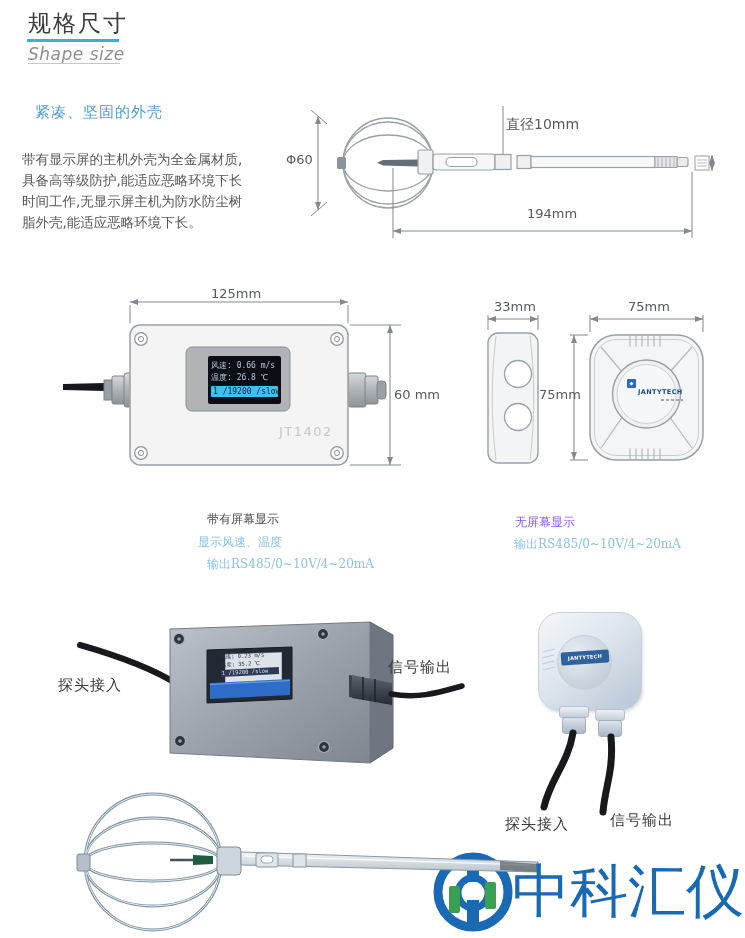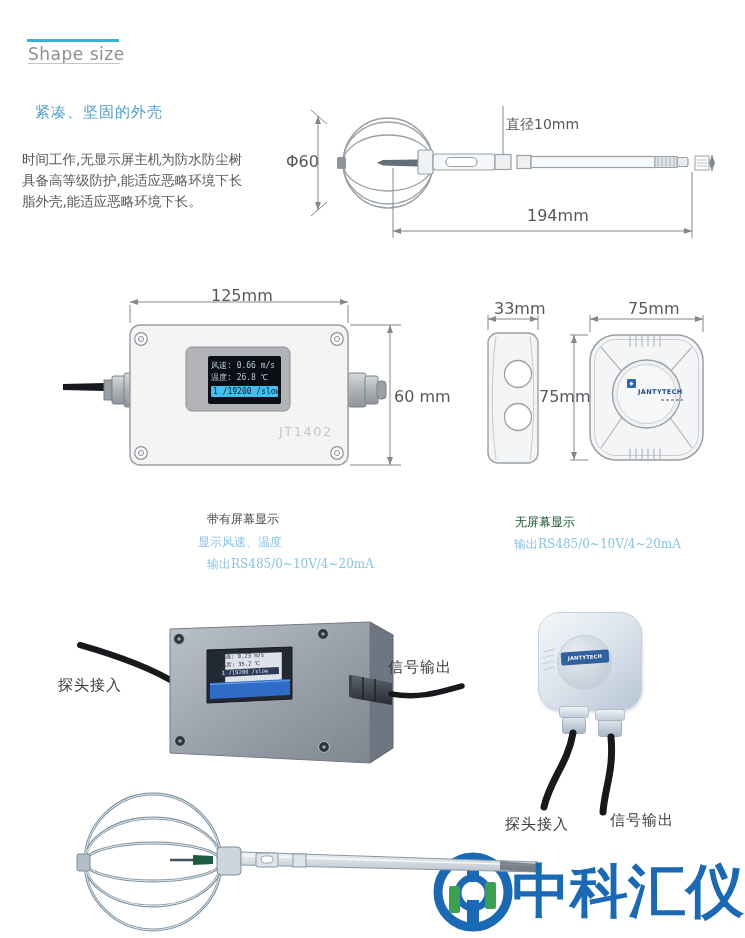--- a/index.html
+++ b/index.html
@@ -4,25 +4,25 @@
 <style>
   * { margin:0; padding:0; box-sizing:border-box; }
   html,body { background:#fff; }
   #page {
     position:relative; width:745px; height:938px; margin:0 auto;
     background:#fff; overflow:hidden;
     font-family:"DejaVu Sans","Liberation Sans",sans-serif;
   }
   .abs { position:absolute; }
   .z1{z-index:1}.z2{z-index:2}.z3{z-index:3}
-  .dim { font-size:16px; color:#55595d; white-space:nowrap; z-index:2; }
+  .dim { font-size:13px; color:#55595d; white-space:nowrap; z-index:2; }
   .serif { font-family:"DejaVu Serif","Liberation Serif",serif; }
   #page-title { left:28px; top:8px; font-size:23px; color:#3b3b3d; letter-spacing:2px; }
   #accent-line { left:27px; top:39px; width:92px; height:3px; }
-  #page-subtitle { left:28px; top:44px; font-size:17px; color:#8d8f91; letter-spacing:.5px; }
+  #page-subtitle { left:28px; top:44px; font-size:17px; color:#8d8f91; letter-spacing:.5px;font-style:italic; }
   #gray-line { left:28px; top:63px; width:92px; height:1px; background:#c6c6c6; }
   #section-heading { left:35px; top:103px; font-size:15px; letter-spacing:1px;text-align:center; }
   #intro-paragraph { left:22px; top:149px; width:292px; font-size:13.5px; color:#57585a; line-height:21px; }
   #intro-paragraph span { display:block; }
   .feat { font-size:12px; white-space:nowrap; z-index:2; }
   .lbl { font-size:15px; color:#3a3b3d; letter-spacing:1px; white-space:nowrap; z-index:2; }
   #oled {
     left:208px; top:356px; width:73px; height:48px; z-index:2;
     padding:4px 3px 0 3px; font-family:"DejaVu Sans Mono","Liberation Mono",monospace;
   }
@@ -45,36 +45,38 @@
     background:linear-gradient(140deg,#f4f7fa 0%,#dbe3ec 50%,#b7c5d4 100%);
     border:1px solid #c8d2dd; box-shadow:1px 2px 3px rgba(120,135,150,.25); }
   .tx-face { left:557px; top:635px; width:55px; height:55px; border-radius:50%; z-index:1;
     background:radial-gradient(circle at 35% 30%,#e6ebf0,#b9c6d3); border:1px solid #c4cfda; }
   #tx-logo-bar { left:561px; top:651px; width:48px; height:13px; background:#30619f; border-radius:2px;
     transform:rotate(-4deg); z-index:2; color:#fff; font-size:5px; font-weight:bold;
     text-align:center; line-height:13px; letter-spacing:.3px; }
   .vent { width:12px; height:1px; background:#c3cdd7; transform:rotate(-14deg); z-index:2; }
   .gl-cap { border-radius:3px; background:linear-gradient(#eef2f6,#c3cedb); border:1px solid #b3c0ce; z-index:1; }
   .gl-body { border-radius:3px; background:linear-gradient(#dde4ec,#a9b7c6); border:1px solid #a2b0bf; z-index:1; }
-  #watermark-text { left:512px; top:852px; font-size:58px; font-weight:bold; letter-spacing:0;
+  #watermark-text { left:512px; top:852px; font-size:58px; font-weight:normal; letter-spacing:0;
     line-height:1.35; z-index:4; white-space:nowrap; }
 </style>
 </head>
 <body>
 
 <div id="page">
 
+  <div class="abs" id="page-title">规格尺寸</div>
   <div class="abs" id="accent-line" style="background:#35b3d6"></div>
   <div class="abs" id="page-subtitle">Shape size</div>
   <div class="abs" id="gray-line"></div>
 
   <div class="abs" id="section-heading" style="color:#4d9fcb">紧凑、坚固的外壳</div>
   <div class="abs" id="intro-paragraph">
+    <span>带有显示屏的主机外壳为全金属材质,</span>
+    <span>具备高等级防护,能适应恶略环境下长</span>
     <span>时间工作,无显示屏主机为防水防尘树</span>
-    <span>具备高等级防护,能适应恶略环境下长</span>
     <span>脂外壳,能适应恶略环境下长。</span>
   </div>
 
   <svg class="abs z1" style="left:285px;top:98px" width="460" height="145" viewBox="0 0 460 145">
     <defs>
       <marker id="paE" markerWidth="9" markerHeight="8" refX="8" refY="3" orient="auto" markerUnits="userSpaceOnUse">
         <path d="M0,0L8,3L0,6z" fill="#83898f"></path>
         </marker>
       <marker id="paS" markerWidth="9" markerHeight="8" refX="0" refY="3" orient="auto" markerUnits="userSpaceOnUse">
         <path d="M8,0L0,3L8,6z" fill="#83898f"></path>
@@ -240,21 +242,21 @@
     <span class="chip">◆</span>
     <span>
       <span class="bt">JANTYTECH</span>
       <span class="dots" style="display:block"></span>
     </span>
   </div>
 
   <span class="abs feat serif" style="left:207px;top:511px;color:#48494b">带有屏幕显示</span>
   <span class="abs feat serif" style="left:198px;top:534px;color:#8ac3e6">显示风速、温度</span>
   <span class="abs feat serif" style="left:207px;top:556px;color:#8ac3e6">输出RS485/0~10V/4~20mA</span>
-  <span class="abs feat serif" style="left:515px;top:514px;color:#14532d">无屏幕显示</span>
+  <span class="abs feat serif" style="left:515px;top:514px;color:#8b5cf6">无屏幕显示</span>
   <span class="abs feat serif" style="left:514px;top:536px;color:#8ac3e6">输出RS485/0~10V/4~20mA</span>
 
   <svg class="abs z1" style="left:55px;top:595px" width="410" height="190" viewBox="0 0 410 190">
     <defs>
       <linearGradient id="gFace" x1="0" y1="0" x2="1" y2="1">
         <stop offset="0" stop-color="#bcc2c9"></stop>
           <stop offset=".55" stop-color="#989fa8"></stop>
           <stop offset="1" stop-color="#7f8690"></stop>
       </linearGradient>
       <linearGradient id="gGland" x1="0" y1="0" x2="0" y2="1">

